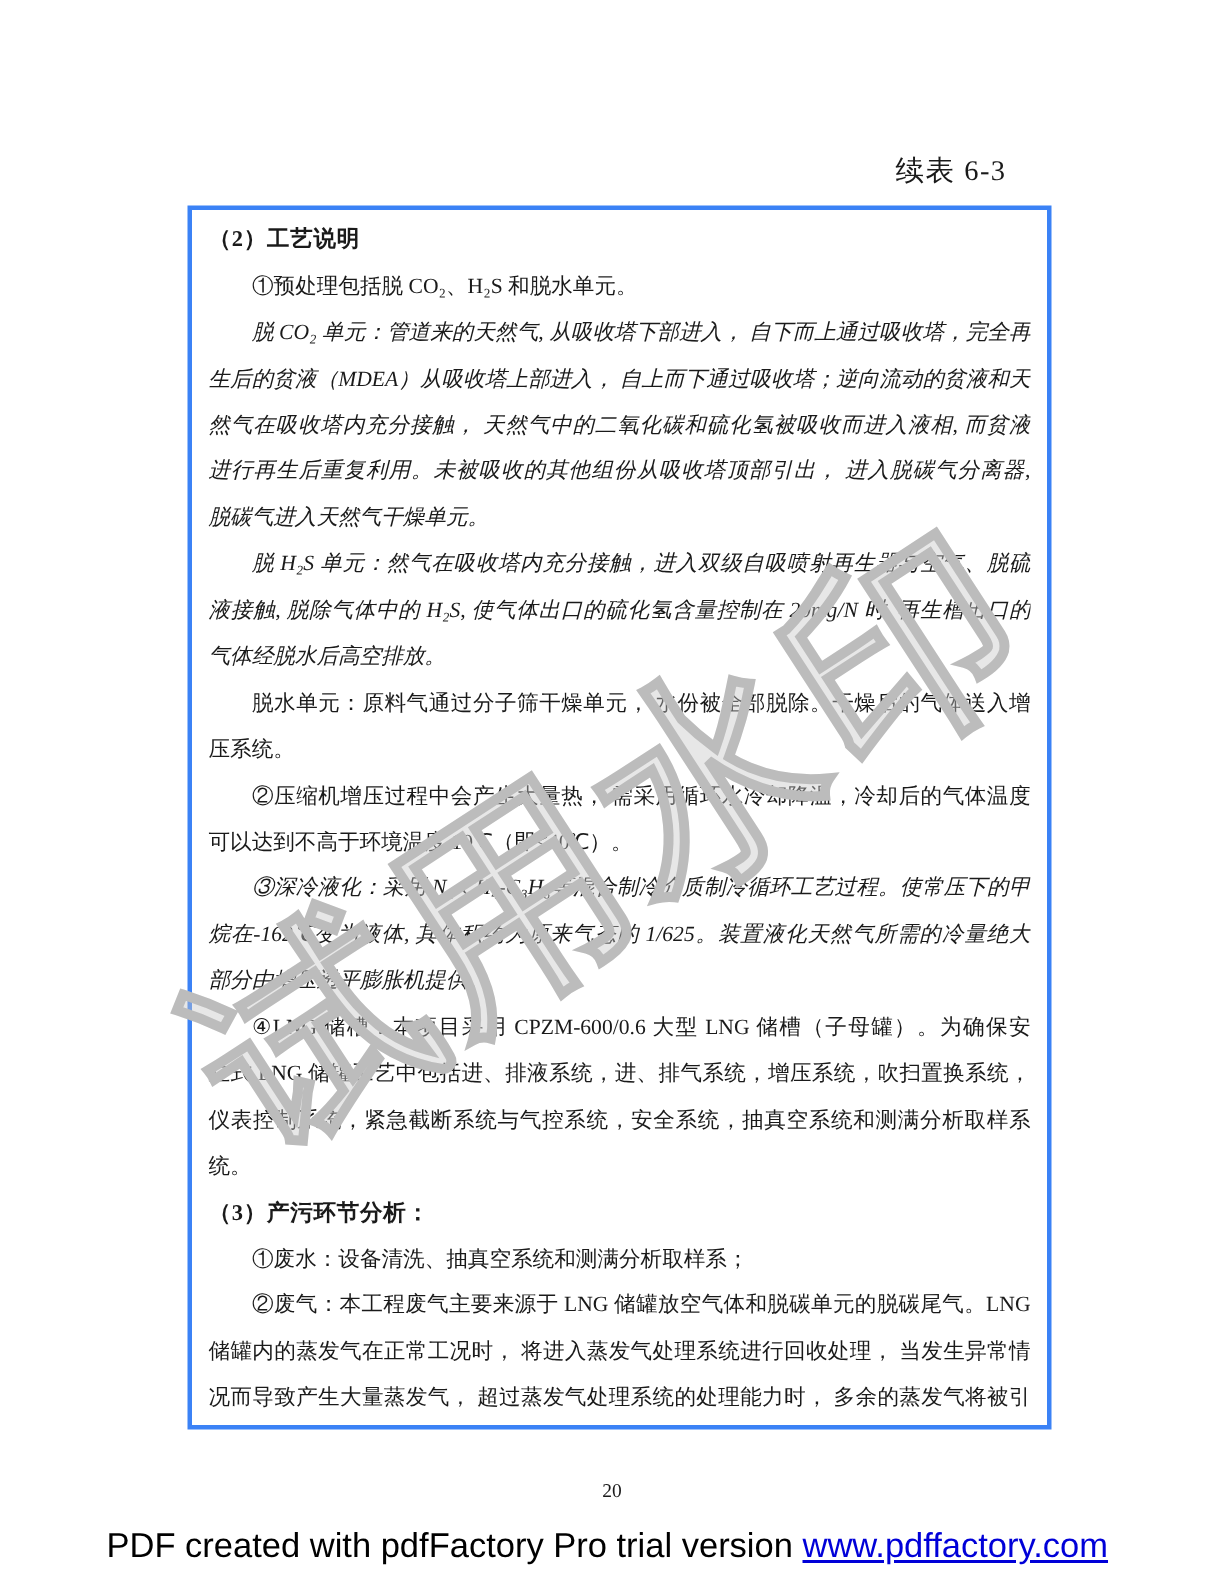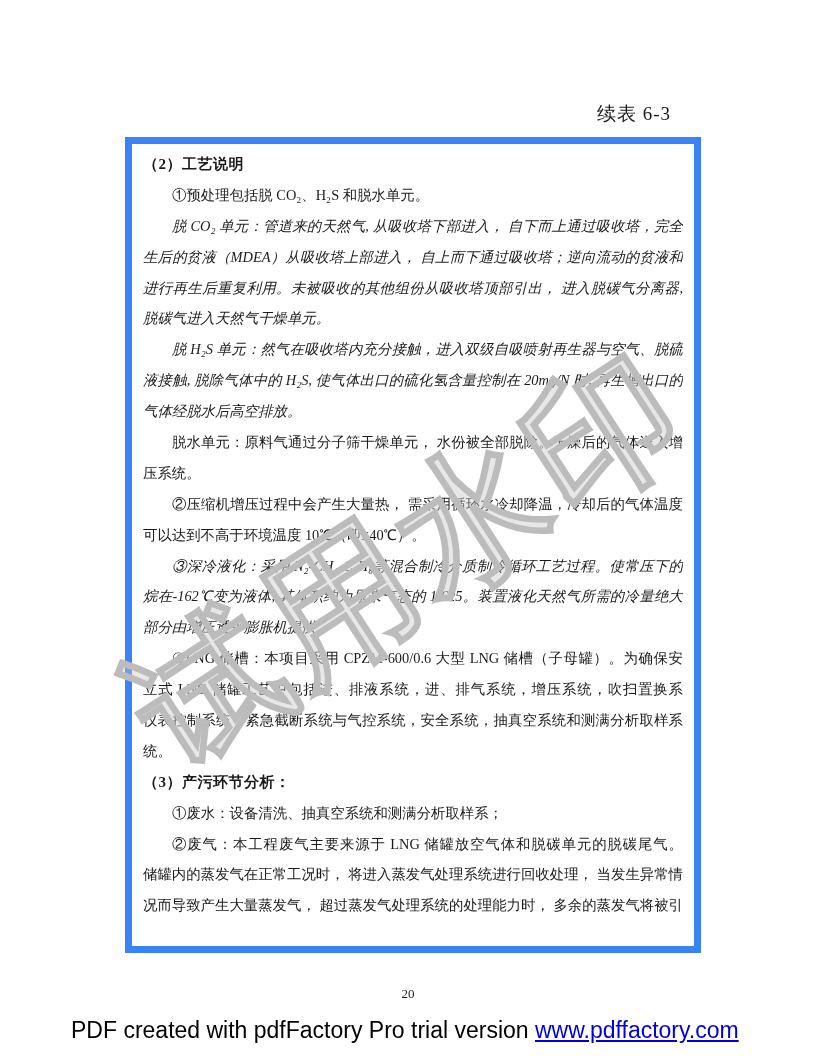--- a/index.html
+++ b/index.html
@@ -7,21 +7,21 @@
     position:relative; width:816px; height:1056px; margin:0 auto;
     background:#ffffff; overflow:hidden;
     font-family:"Liberation Serif", serif; color:#1a1a1a;
   }
   .caption {
     position:absolute; left:597px; top:101px;
     font-size:19px; letter-spacing:1px;text-align:center;
   }
   .content-box {
     position:absolute; left:125px; top:137px; width:576px; height:816px;
-    border:7px solid #3b82f6; box-sizing:border-box;
+    border:3px solid #3b82f6; box-sizing:border-box;
     padding:5px 11px 0 11px; overflow:hidden;
   }
   .line {
     height:30.9px; line-height:30.9px; font-size:14.4px;
     text-align:justify; text-align-last:left;
     white-space:normal; overflow:hidden;
   }
   .line.just { text-align-last:justify; }
   .line.indent { text-indent:29px; }
   .line.bold { font-weight:bold; font-size:15px; letter-spacing:0.5px; }
@@ -54,20 +54,21 @@
 
 <div class="page">
 
   <div class="caption">续表 6-3</div>
 
   <div class="content-box" id="content-box">
       <div class="line bold">（2）工艺说明</div>
       <div class="line indent">①预处理包括脱 CO₂、H₂S 和脱水单元。</div>
       <div class="line indent italic just">脱 CO₂ 单元：管道来的天然气, 从吸收塔下部进入， 自下而上通过吸收塔，完全再</div>
       <div class="line italic just">生后的贫液（MDEA）从吸收塔上部进入， 自上而下通过吸收塔；逆向流动的贫液和天</div>
+      <div class="line italic just">然气在吸收塔内充分接触， 天然气中的二氧化碳和硫化氢被吸收而进入液相, 而贫液</div>
       <div class="line italic just">进行再生后重复利用。未被吸收的其他组份从吸收塔顶部引出， 进入脱碳气分离器,</div>
       <div class="line italic">脱碳气进入天然气干燥单元。</div>
       <div class="line indent italic just">脱 H₂S 单元：然气在吸收塔内充分接触，进入双级自吸喷射再生器与空气、脱硫贫</div>
       <div class="line italic just">液接触, 脱除气体中的 H₂S, 使气体出口的硫化氢含量控制在 20mg/N 时, 再生槽出口的</div>
       <div class="line italic">气体经脱水后高空排放。</div>
       <div class="line indent just">脱水单元：原料气通过分子筛干燥单元， 水份被全部脱除。干燥后的气体送入增</div>
       <div class="line">压系统。</div>
       <div class="line indent just">②压缩机增压过程中会产生大量热， 需采用循环水冷却降温，冷却后的气体温度</div>
       <div class="line">可以达到不高于环境温度 10℃（即≤40℃）。</div>
       <div class="line indent italic just">③深冷液化：采用 N₂-CH₄-C₃H₈等混合制冷介质制冷循环工艺过程。使常压下的甲</div>

